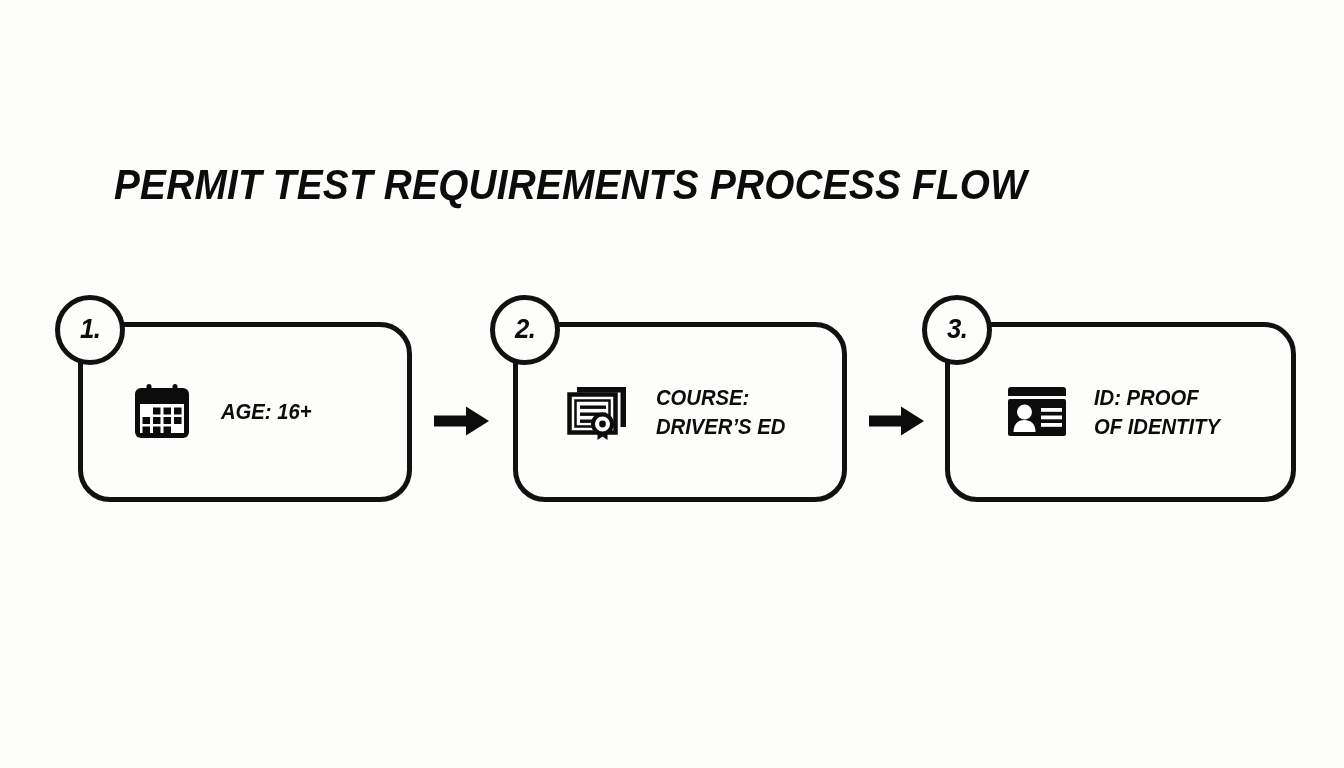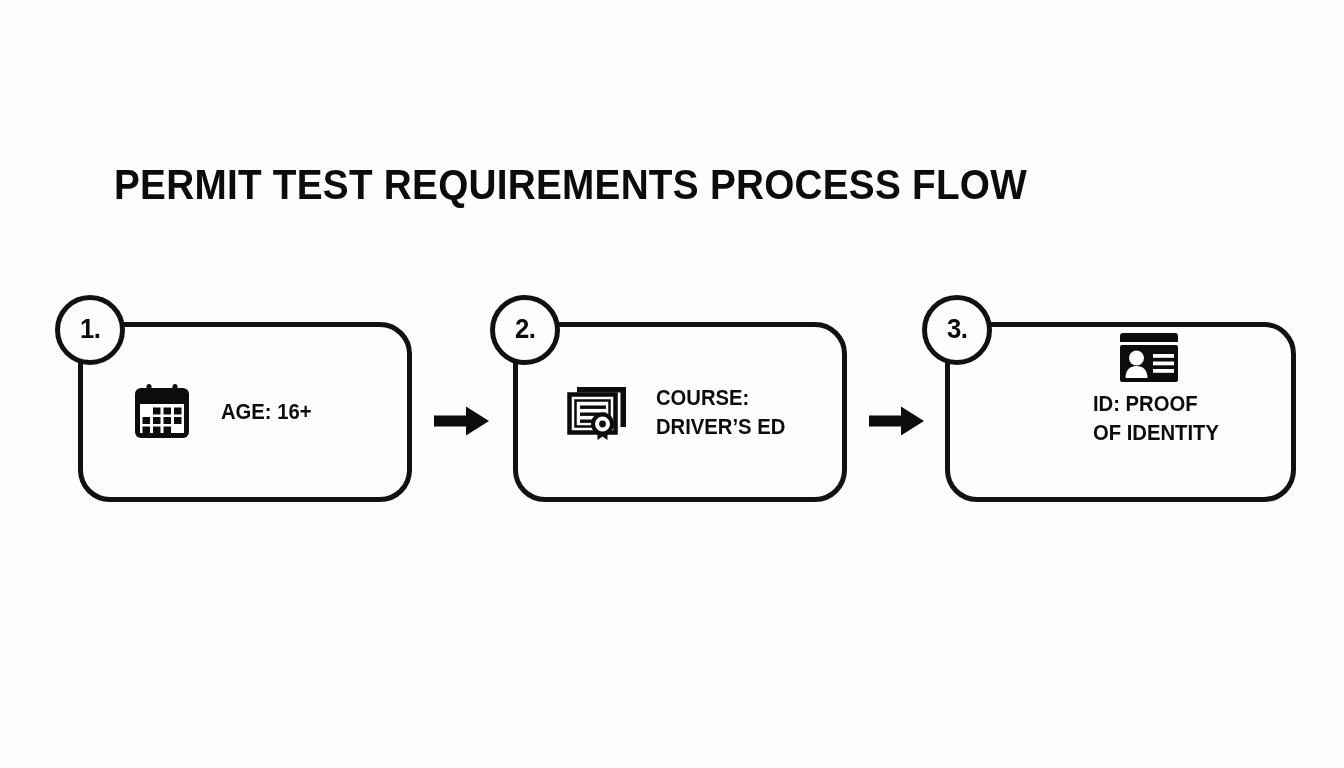--- a/index.html
+++ b/index.html
@@ -15,20 +15,21 @@
     overflow: hidden;
     position: relative;
     -webkit-font-smoothing: antialiased;
   }
 
   #canvas {
     position: absolute;
     left: 0; top: 0;
     width: 1344px;
     height: 768px;
+    font-style: italic;
   }
 
   
   .title {
     position: absolute;
     left: 114px;
     top: 163px;
     font-family: "Liberation Sans", sans-serif;
     font-weight: 700;
     font-size: 43px;
@@ -65,21 +66,21 @@
 
   .card-inner {
     position: absolute;
     left: 0; top: 0;
     width: 100%; height: 100%;
     display: flex;
     align-items: center;
     padding-left: 48px;
     box-sizing: border-box;
   }
-  .card-3 .card-inner { padding-left: 56px; flex-direction: column; }
+  .card-3 .card-inner { padding-left: 56px; }
 
   
   .badge {
     position: absolute;
     left: -28px;
     top: -32px;
     width: 60px;
     height: 60px;
     border: 5px solid #111111;
     border-radius: 50%;

